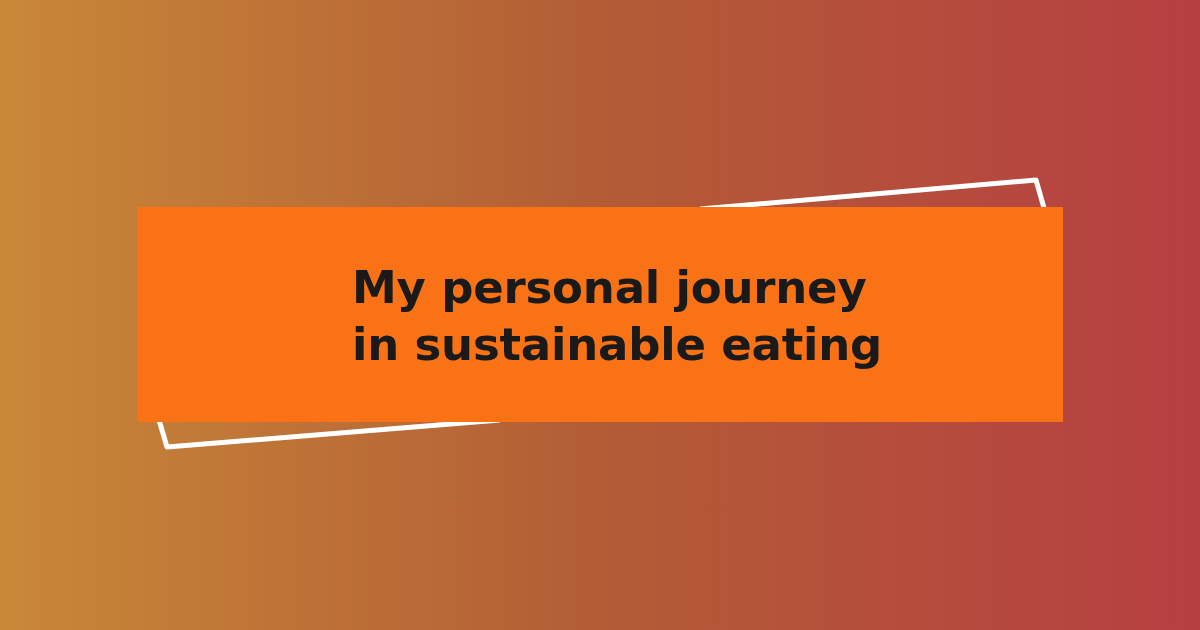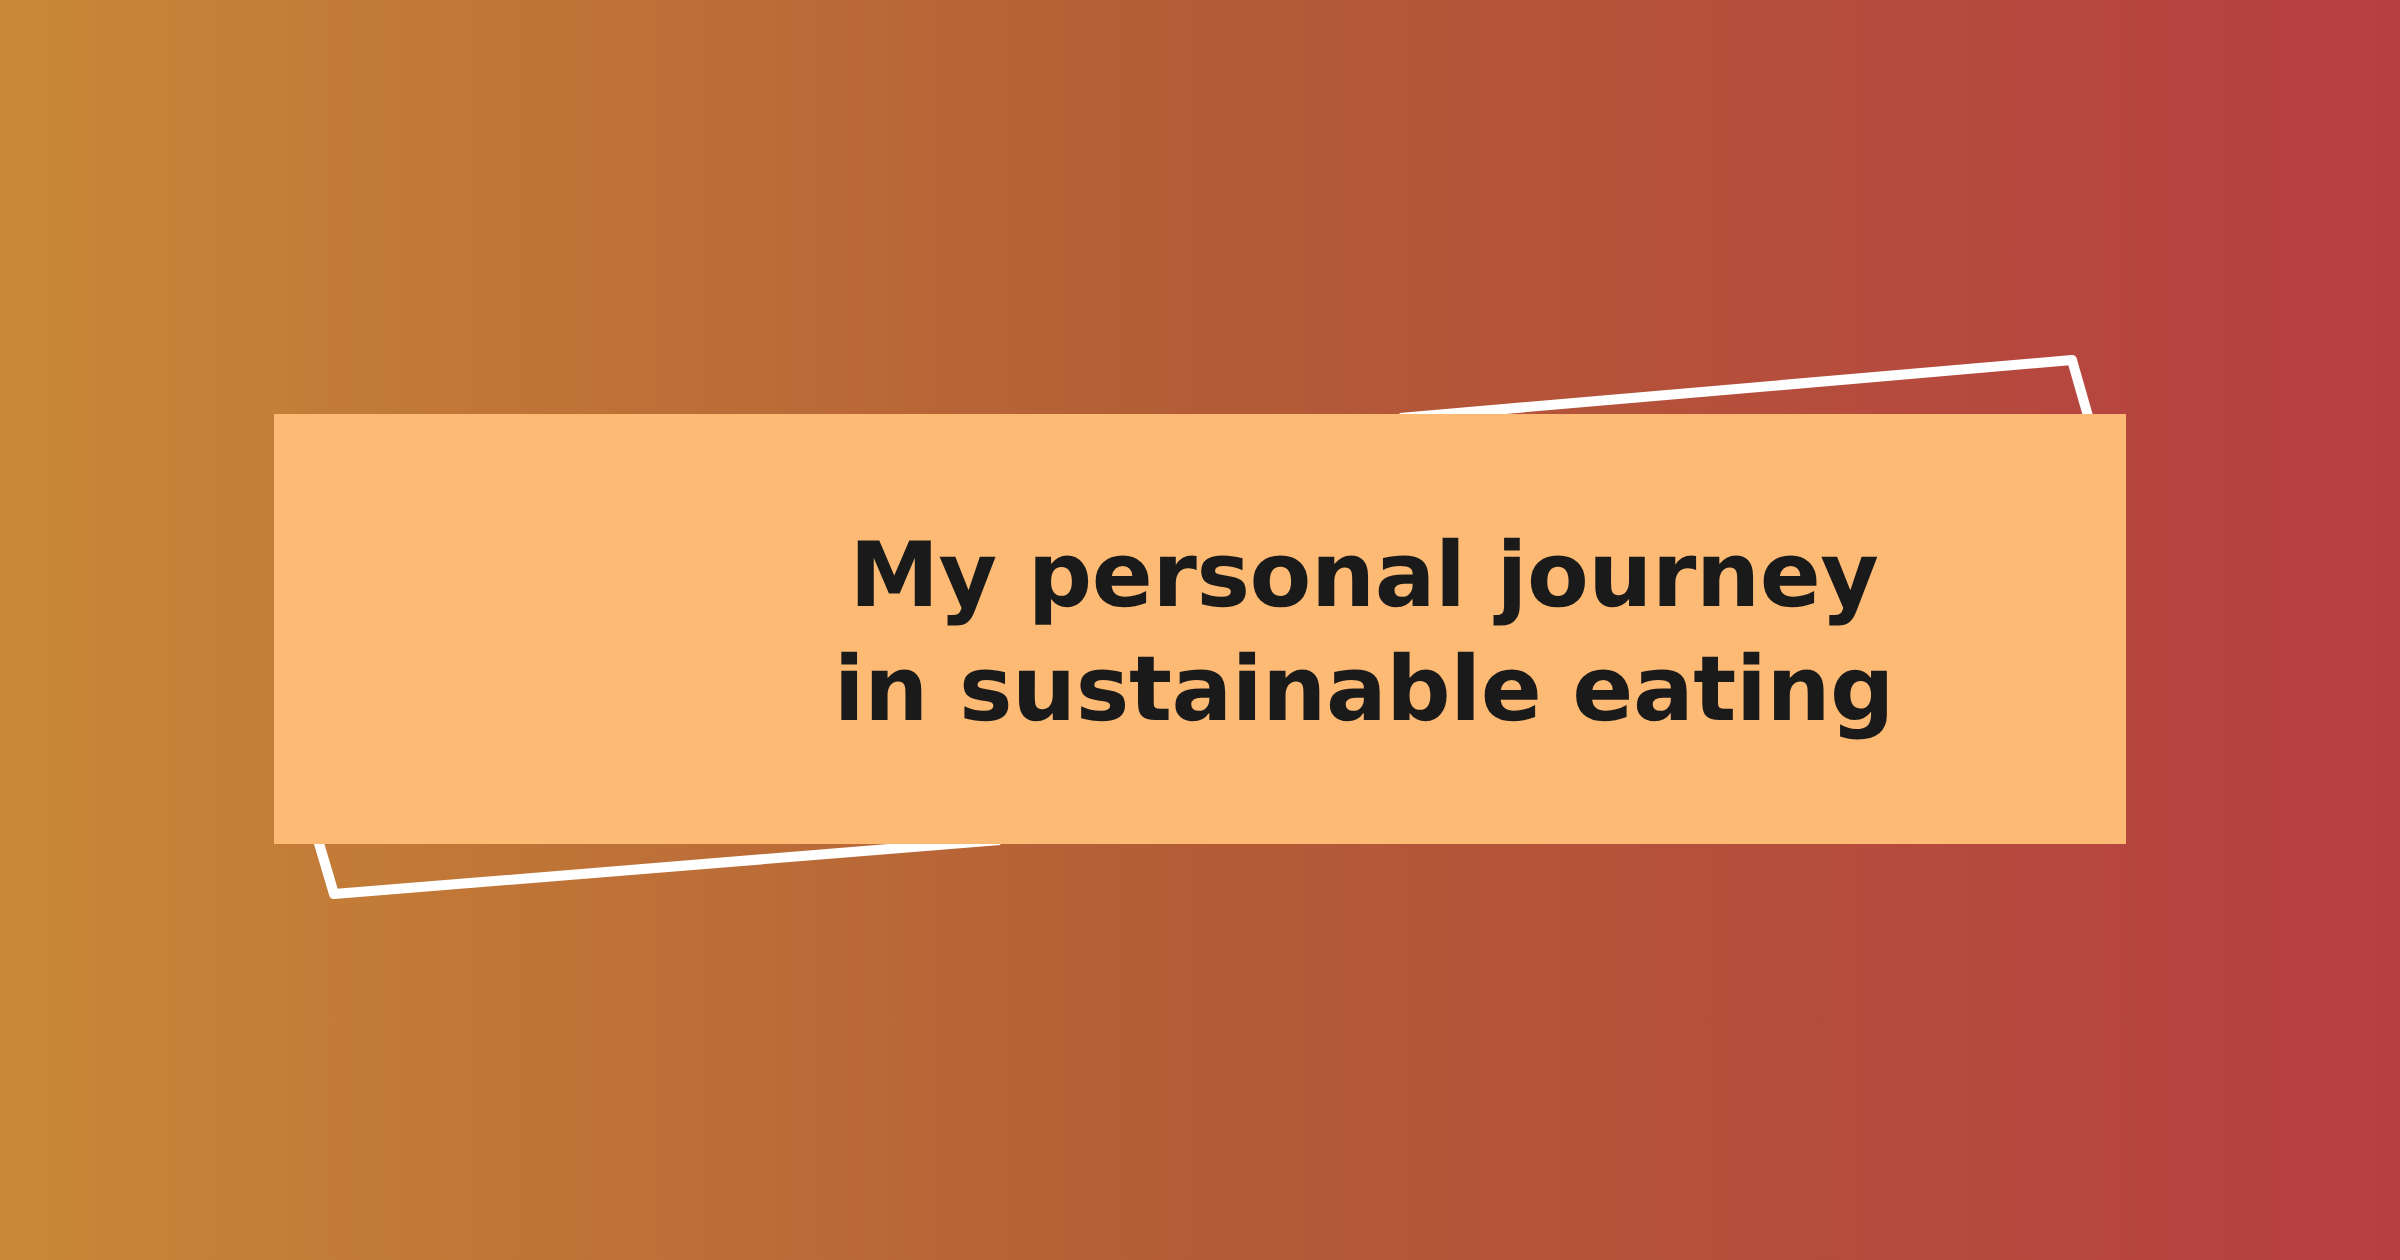--- a/index.html
+++ b/index.html
@@ -70,18 +70,18 @@
 
   <div class="bg"></div>
 
   <svg class="deco" viewBox="0 0 1200 630" xmlns="http://www.w3.org/2000/svg">
 
     <path d="M 700 209 L 1036 180 L 1044 208" fill="none" stroke="#ffffff" stroke-width="5" stroke-linejoin="round" stroke-linecap="butt"></path>
 
     <path d="M 500 420 L 167 447 L 159 420" fill="none" stroke="#ffffff" stroke-width="5" stroke-linejoin="round" stroke-linecap="butt"></path>
   </svg>
 
-  <div class="card" style="background: #fdba74; text-align: center;">
+  <div class="card" style="background: #f97316;">
     <h1 class="headline" style="color: rgb(26, 26, 26);">My personal journey
 in sustainable eating</h1>
   </div>
 
 </div>
 
 </body></html>

